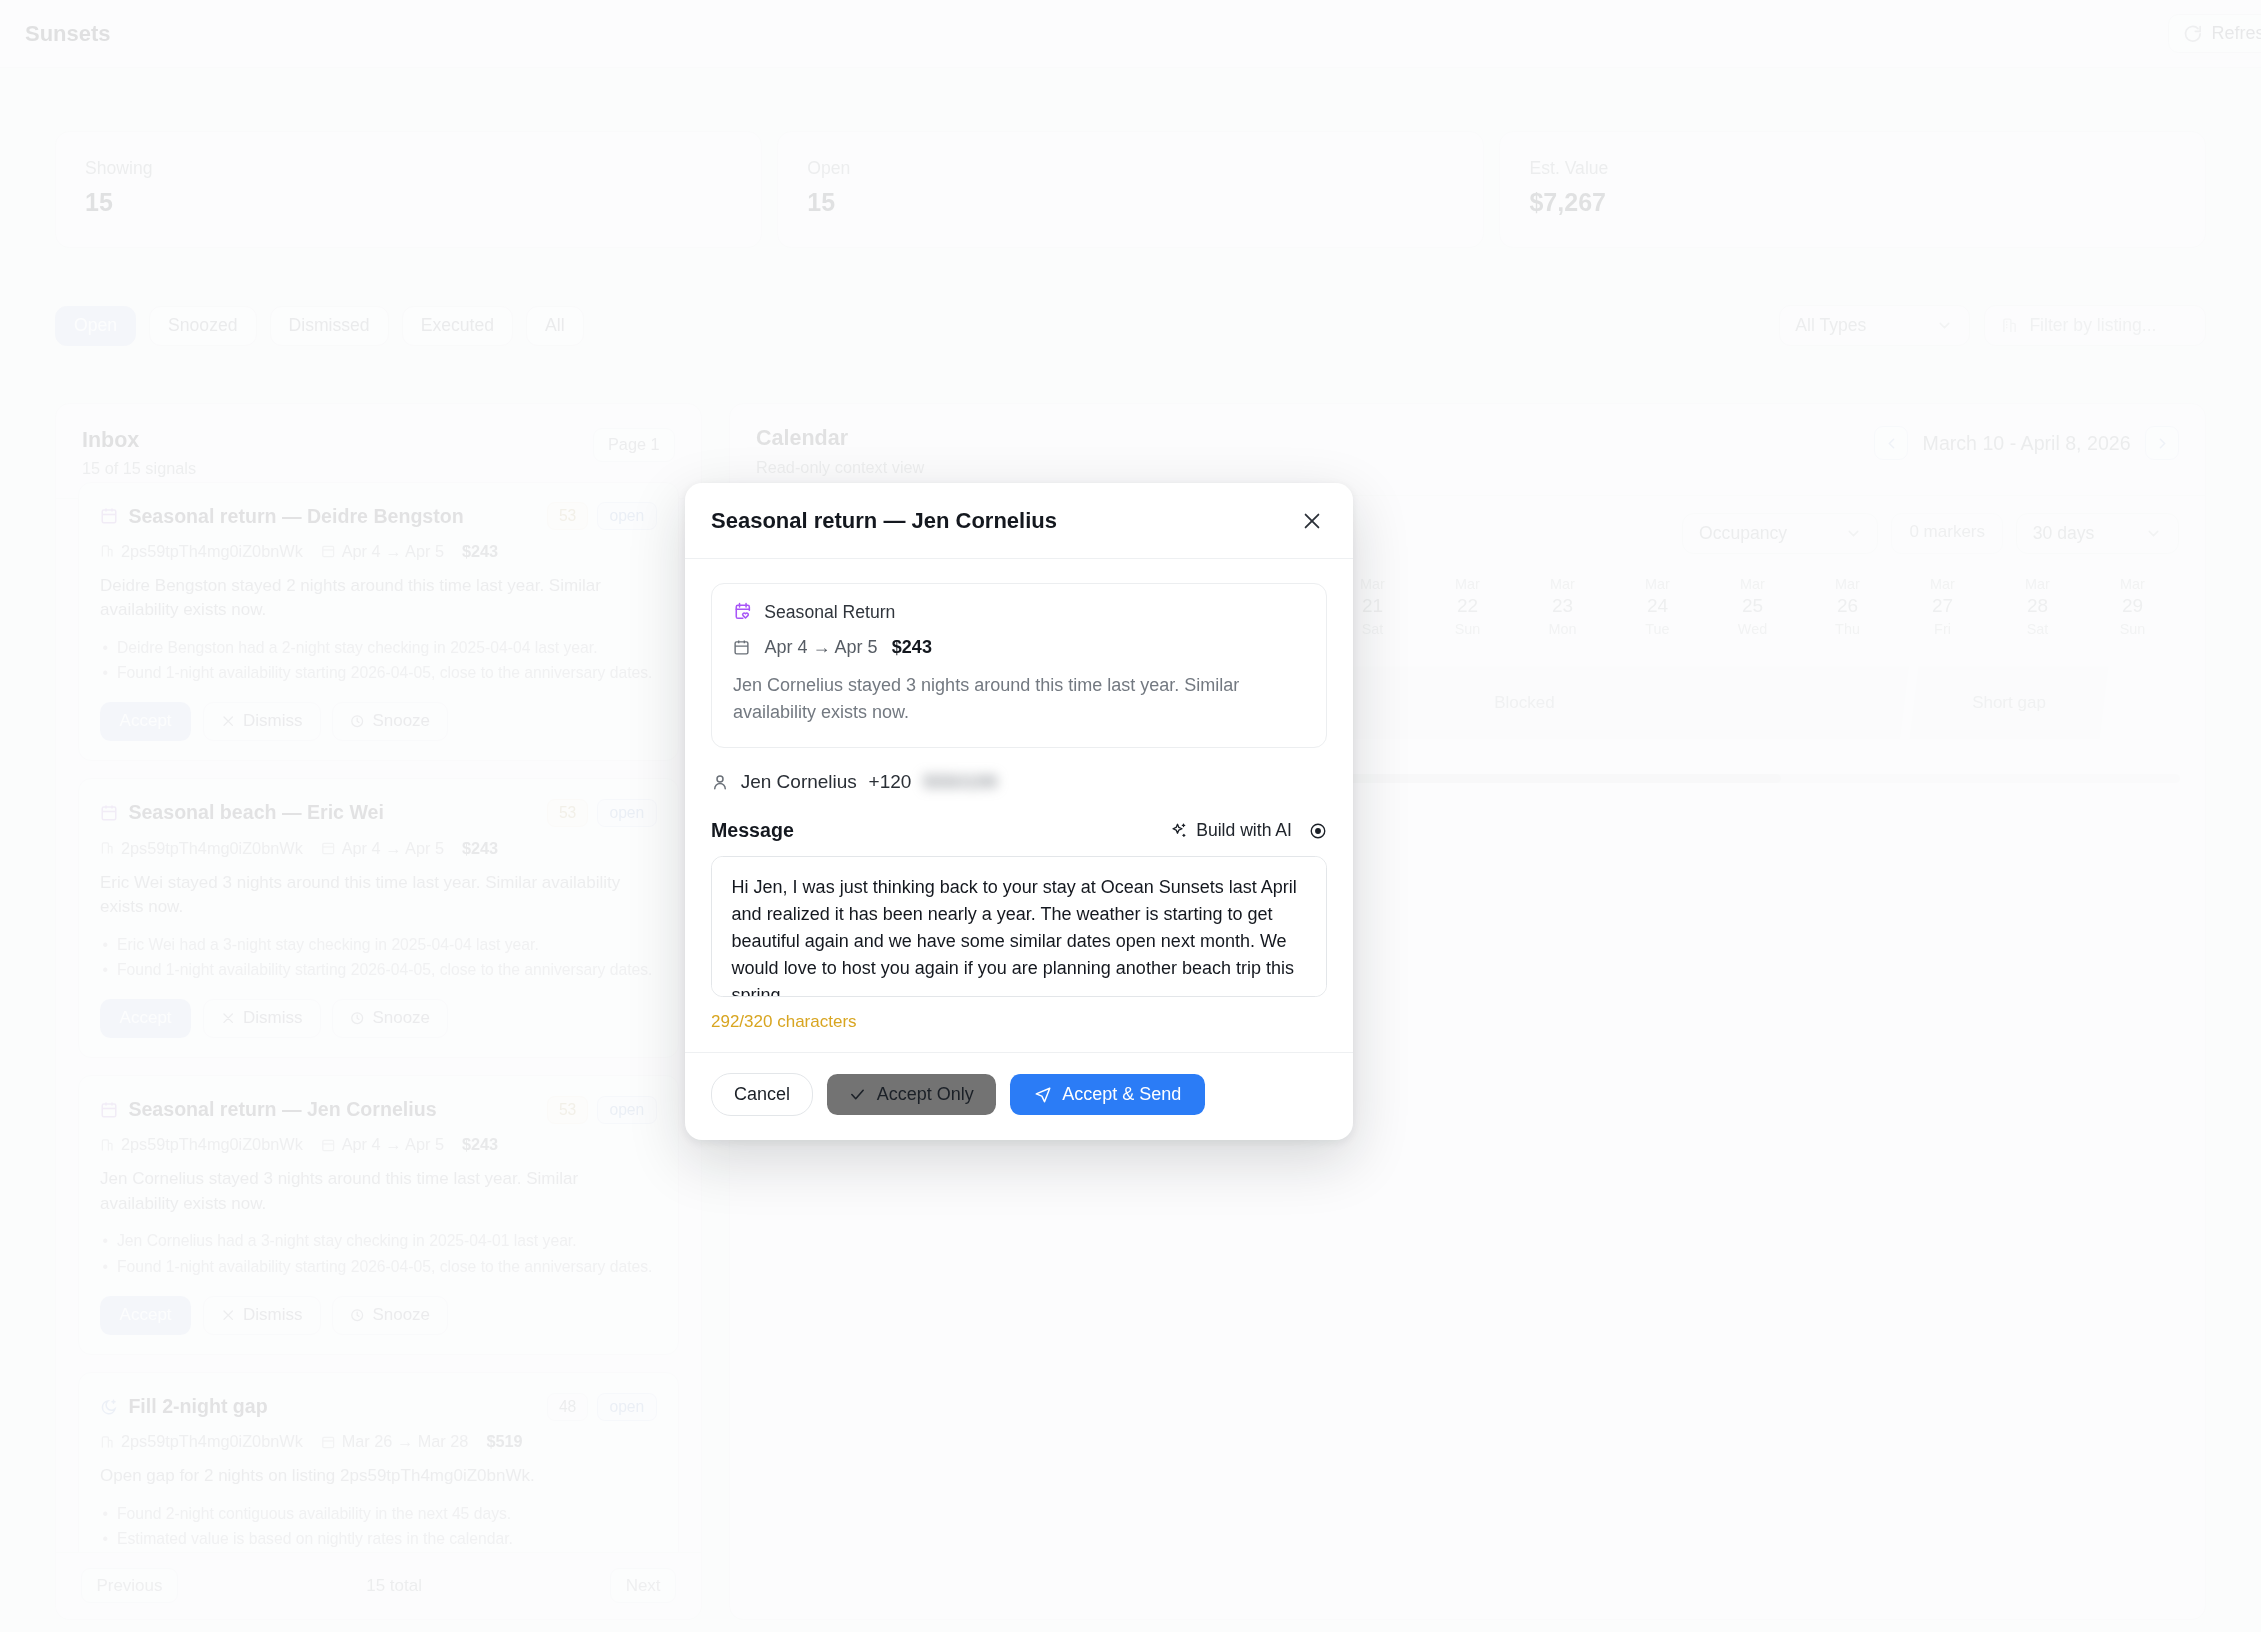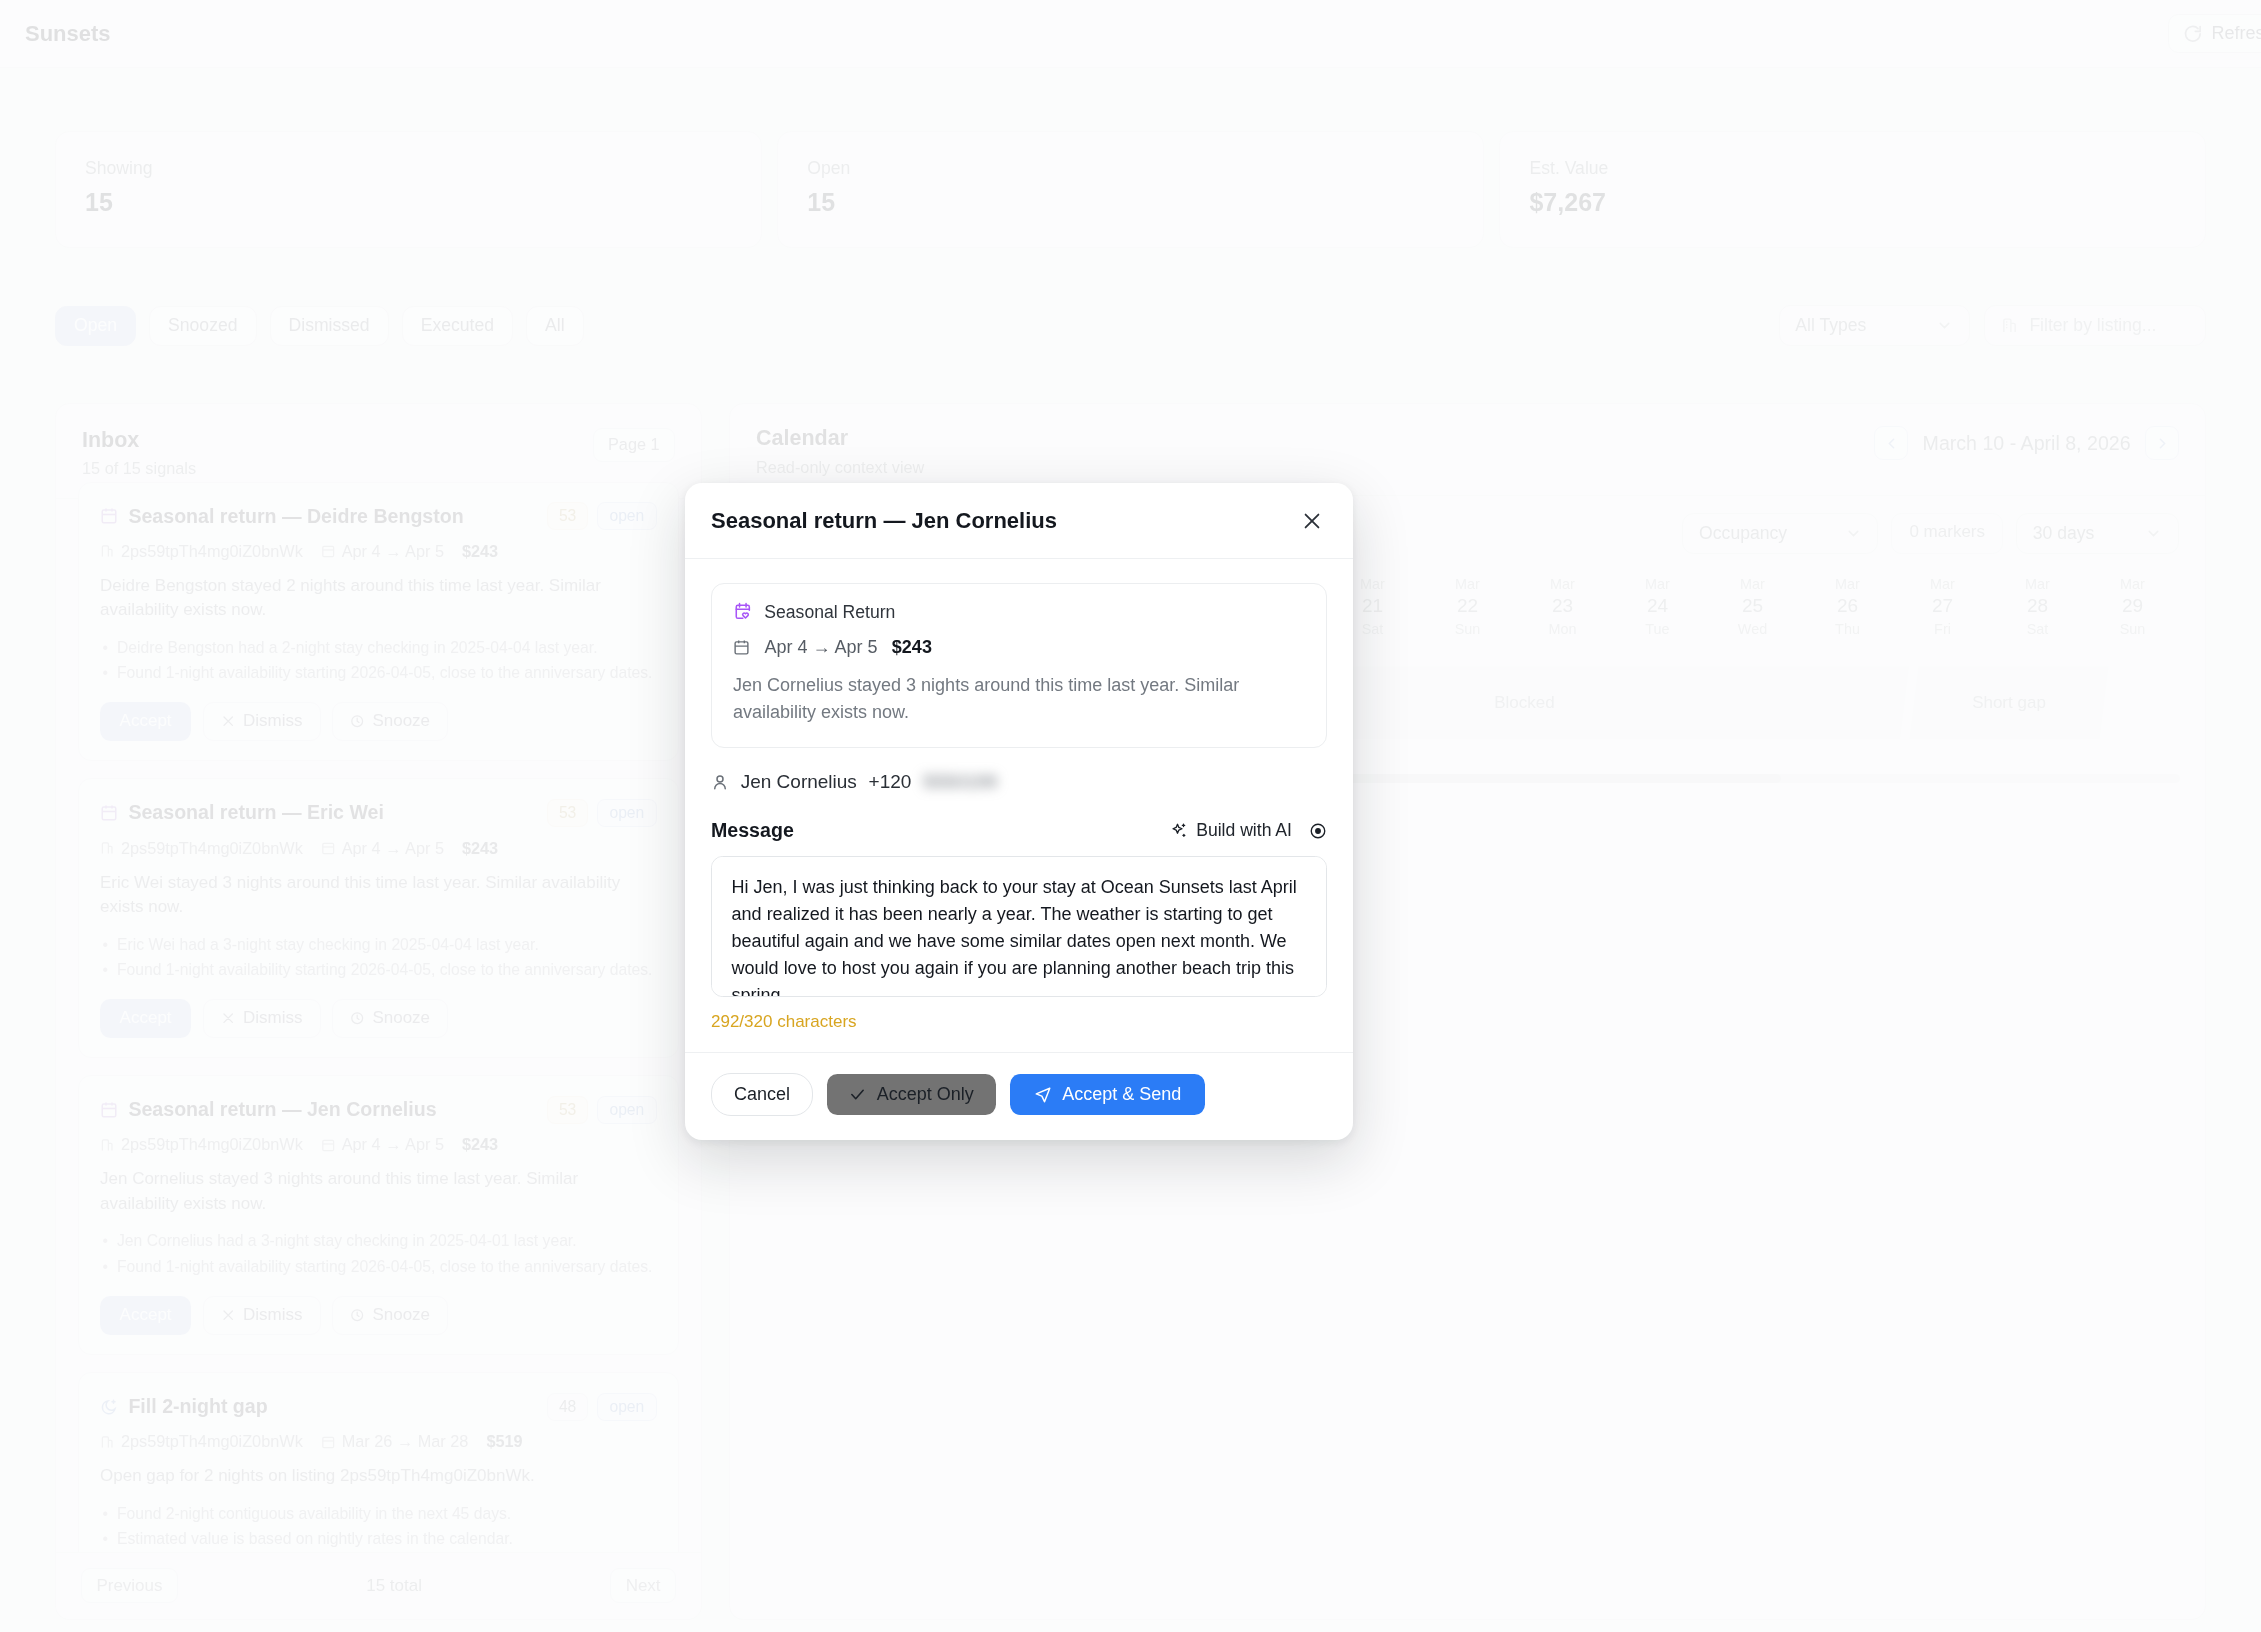--- a/index.html
+++ b/index.html
@@ -387,21 +387,21 @@
 
           <div class="signal-card">
             <div class="sc-top">
               <div class="sc-title">
                 <span class="ico">
                   <svg width="18" height="18" viewBox="0 0 24 24" fill="none" stroke="#c084fc" stroke-width="2">
                       <rect x="3" y="4" width="18" height="17" rx="2"></rect>
                       <path d="M8 2v4M16 2v4M3 10h18"></path>
                     </svg>
                 </span>
-                <span>Seasonal return — Eric Wei</span>
+                <span>Seasonal beach — Eric Wei</span>
               </div>
               <div class="sc-badges">
                 <span class="score-badge">53</span>
                 <span class="state-badge">open</span>
               </div>
             </div>
             <div class="sc-meta">
               <span class="mi">
                   <span class="ico">
                     <svg width="14.4" height="14.4" viewBox="0 0 24 24" fill="none" stroke="#b3b8be" stroke-width="2">

